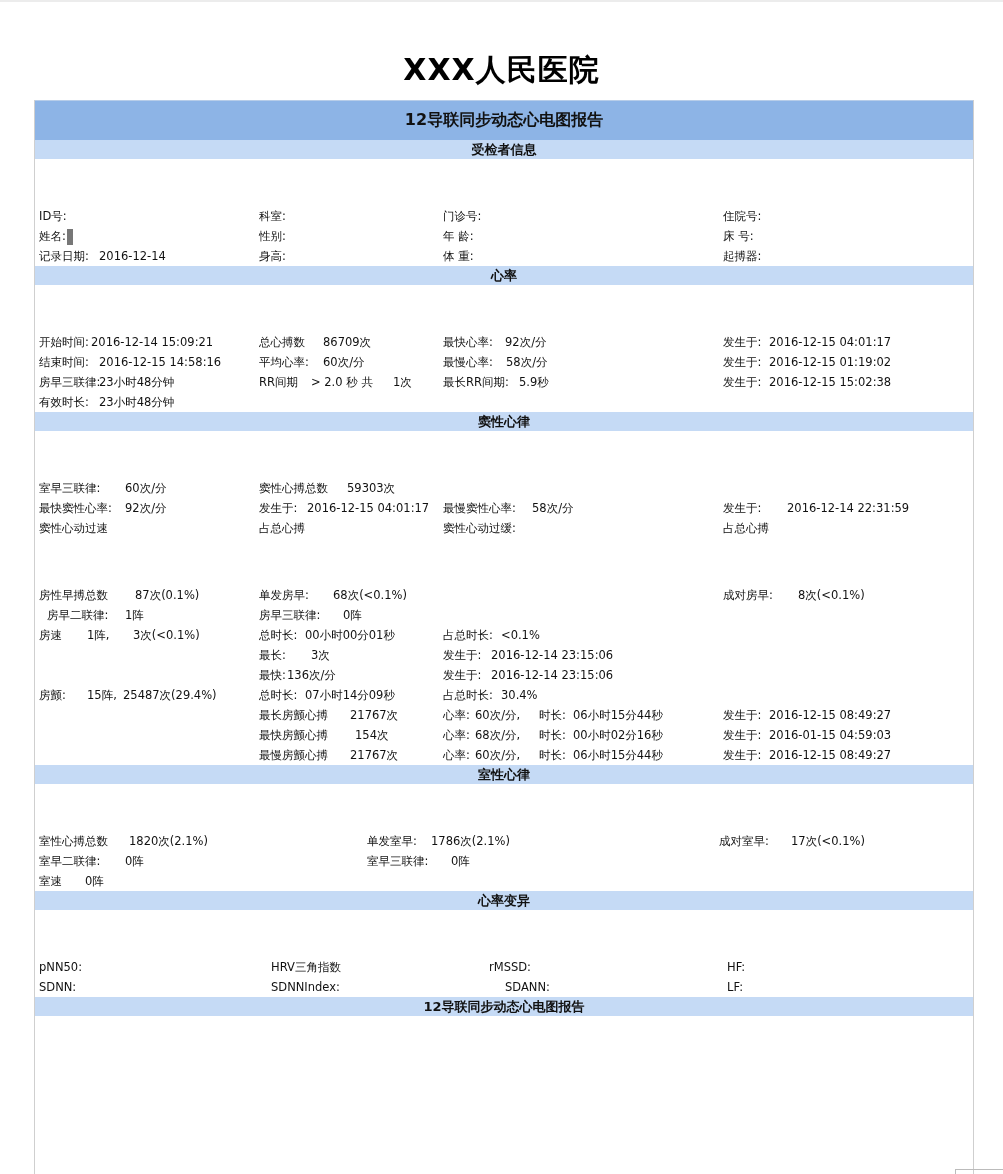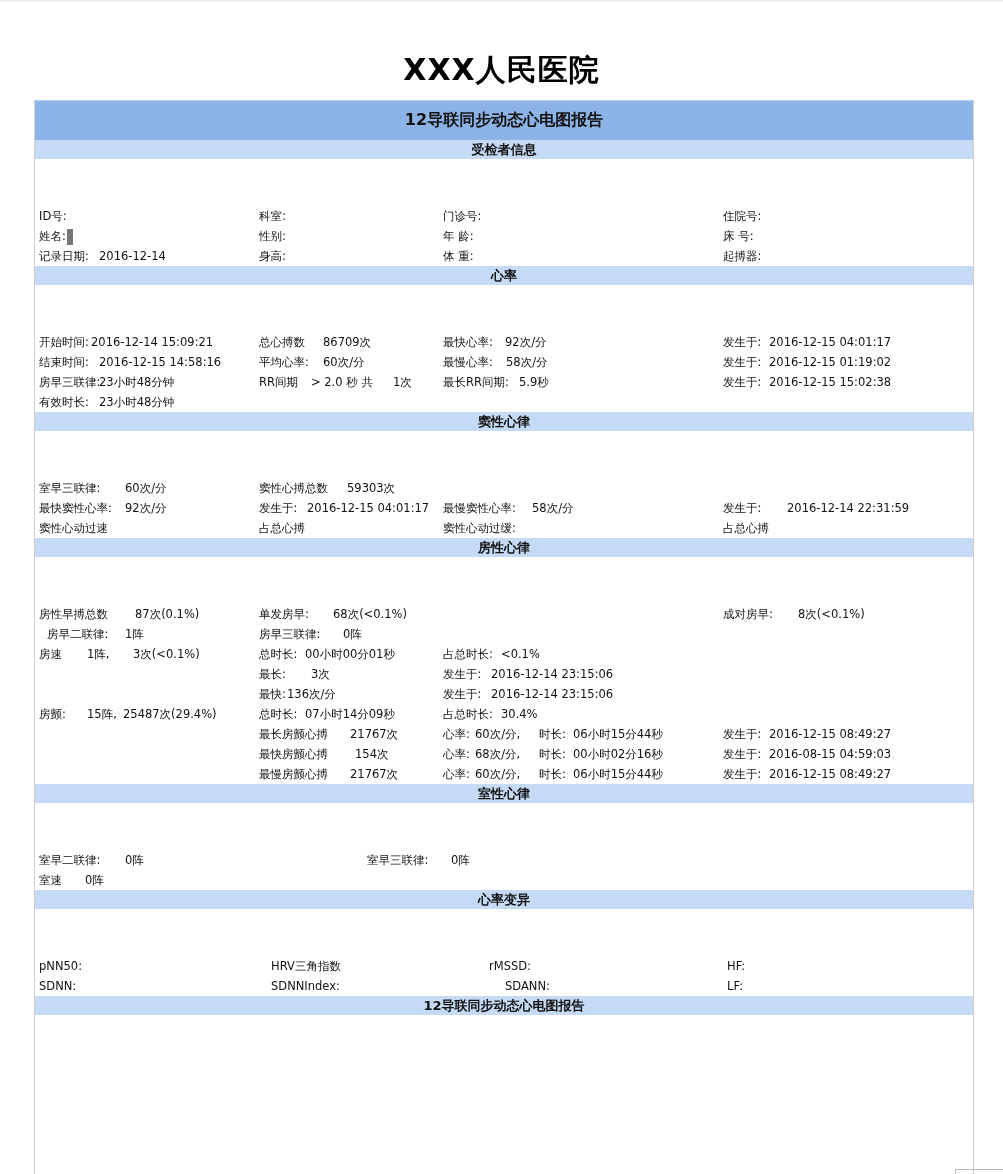--- a/index.html
+++ b/index.html
@@ -106,21 +106,20 @@
       <span class="cell" style="left:752px">2016-12-14 22:31:59</span>
     </div>
     <div class="row">
       <span class="cell" style="left:4px">窦性心动过速</span>
       <span class="cell" style="left:224px">占总心搏</span>
       <span class="cell" style="left:408px">窦性心动过缓:</span>
       <span class="cell" style="left:688px">占总心搏</span>
     </div>
   </div>
 
-  <div class="sec-header">房性心律</div>
   <div class="rows">
     <div class="row">
       <span class="cell" style="left:4px">房性早搏总数</span>
       <span class="cell" style="left:100px">87次(0.1%)</span>
       <span class="cell" style="left:224px">单发房早:</span>
       <span class="cell" style="left:298px">68次(&lt;0.1%)</span>
       <span class="cell" style="left:688px">成对房早:</span>
       <span class="cell" style="left:763px">8次(&lt;0.1%)</span>
     </div>
     <div class="row">
@@ -170,37 +169,45 @@
       <span class="cell" style="left:734px">2016-12-15 08:49:27</span>
     </div>
     <div class="row">
       <span class="cell" style="left:224px">最快房颤心搏</span>
       <span class="cell" style="left:320px">154次</span>
       <span class="cell" style="left:408px">心率:</span>
       <span class="cell" style="left:440px">68次/分,</span>
       <span class="cell" style="left:504px">时长:</span>
       <span class="cell" style="left:538px">00小时02分16秒</span>
       <span class="cell" style="left:688px">发生于:</span>
-      <span class="cell" style="left:734px">2016-08-15 04:59:03</span>
+      <span class="cell" style="left:734px">2016-01-15 04:59:03</span>
     </div>
     <div class="row">
       <span class="cell" style="left:224px">最慢房颤心搏</span>
       <span class="cell" style="left:315px">21767次</span>
       <span class="cell" style="left:408px">心率:</span>
       <span class="cell" style="left:440px">60次/分,</span>
       <span class="cell" style="left:504px">时长:</span>
       <span class="cell" style="left:538px">06小时15分44秒</span>
       <span class="cell" style="left:688px">发生于:</span>
       <span class="cell" style="left:734px">2016-12-15 08:49:27</span>
     </div>
   </div>
 
   <div class="sec-header">室性心律</div>
   <div class="rows">
     <div class="row">
+      <span class="cell" style="left:4px">室性心搏总数</span>
+      <span class="cell" style="left:94px">1820次(2.1%)</span>
+      <span class="cell" style="left:332px">单发室早:</span>
+      <span class="cell" style="left:396px">1786次(2.1%)</span>
+      <span class="cell" style="left:684px">成对室早:</span>
+      <span class="cell" style="left:756px">17次(&lt;0.1%)</span>
+    </div>
+    <div class="row">
       <span class="cell" style="left:4px">室早二联律:</span>
       <span class="cell" style="left:90px">0阵</span>
       <span class="cell" style="left:332px">室早三联律:</span>
       <span class="cell" style="left:416px">0阵</span>
     </div>
     <div class="row">
       <span class="cell" style="left:4px">室速</span>
       <span class="cell" style="left:50px">0阵</span>
     </div>
   </div>

